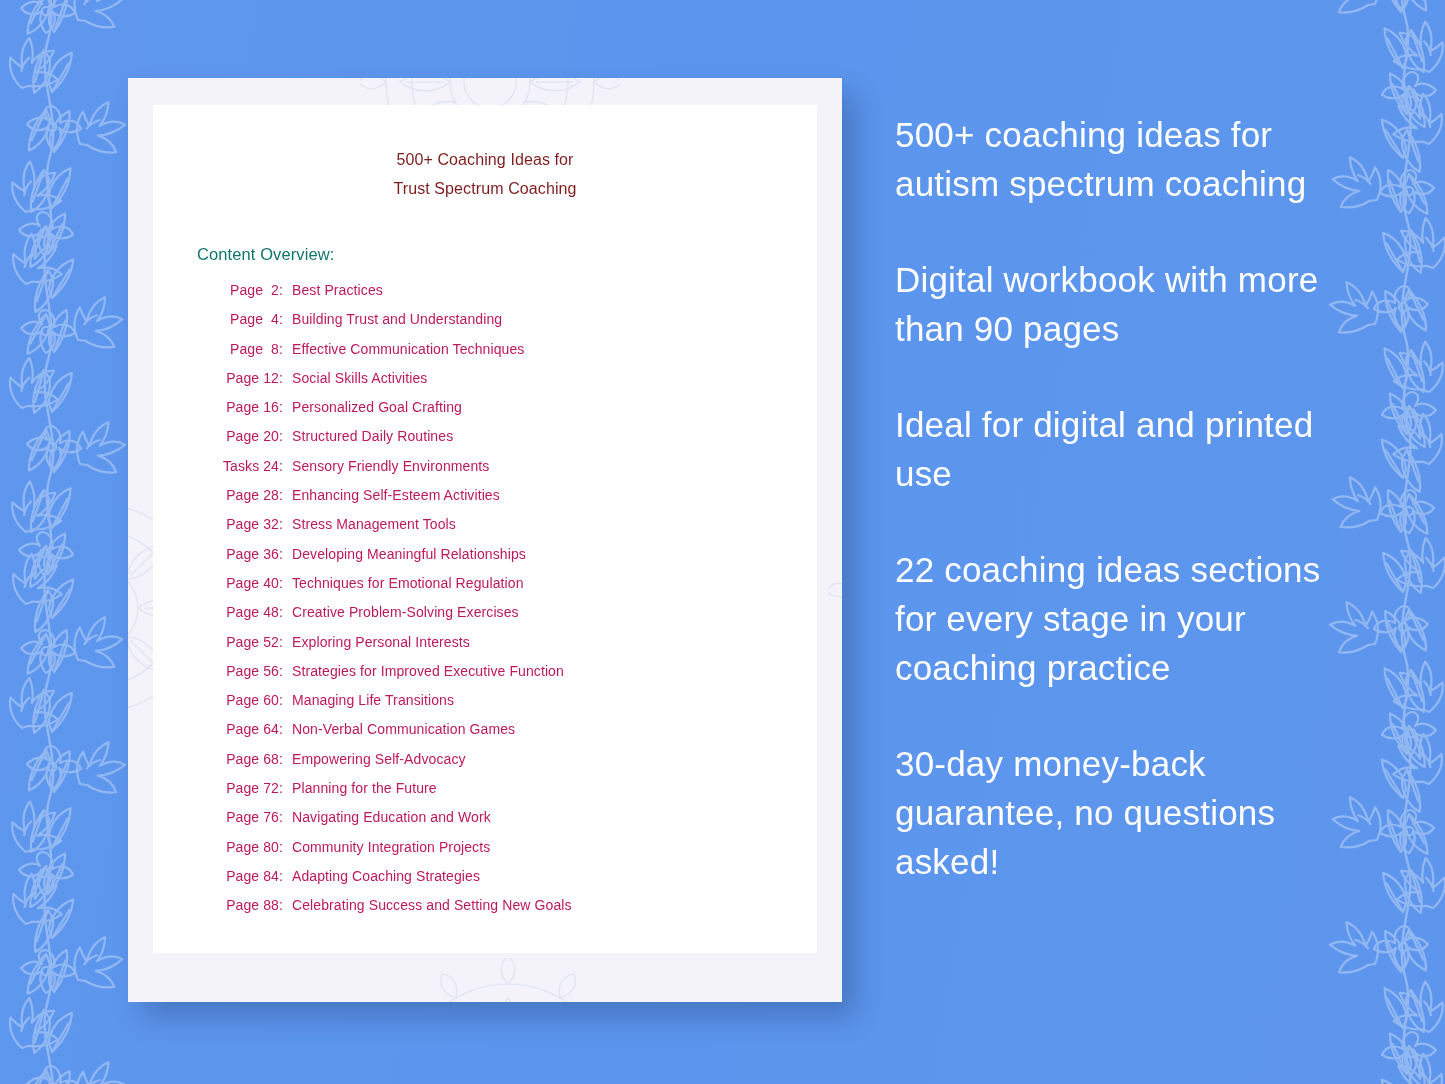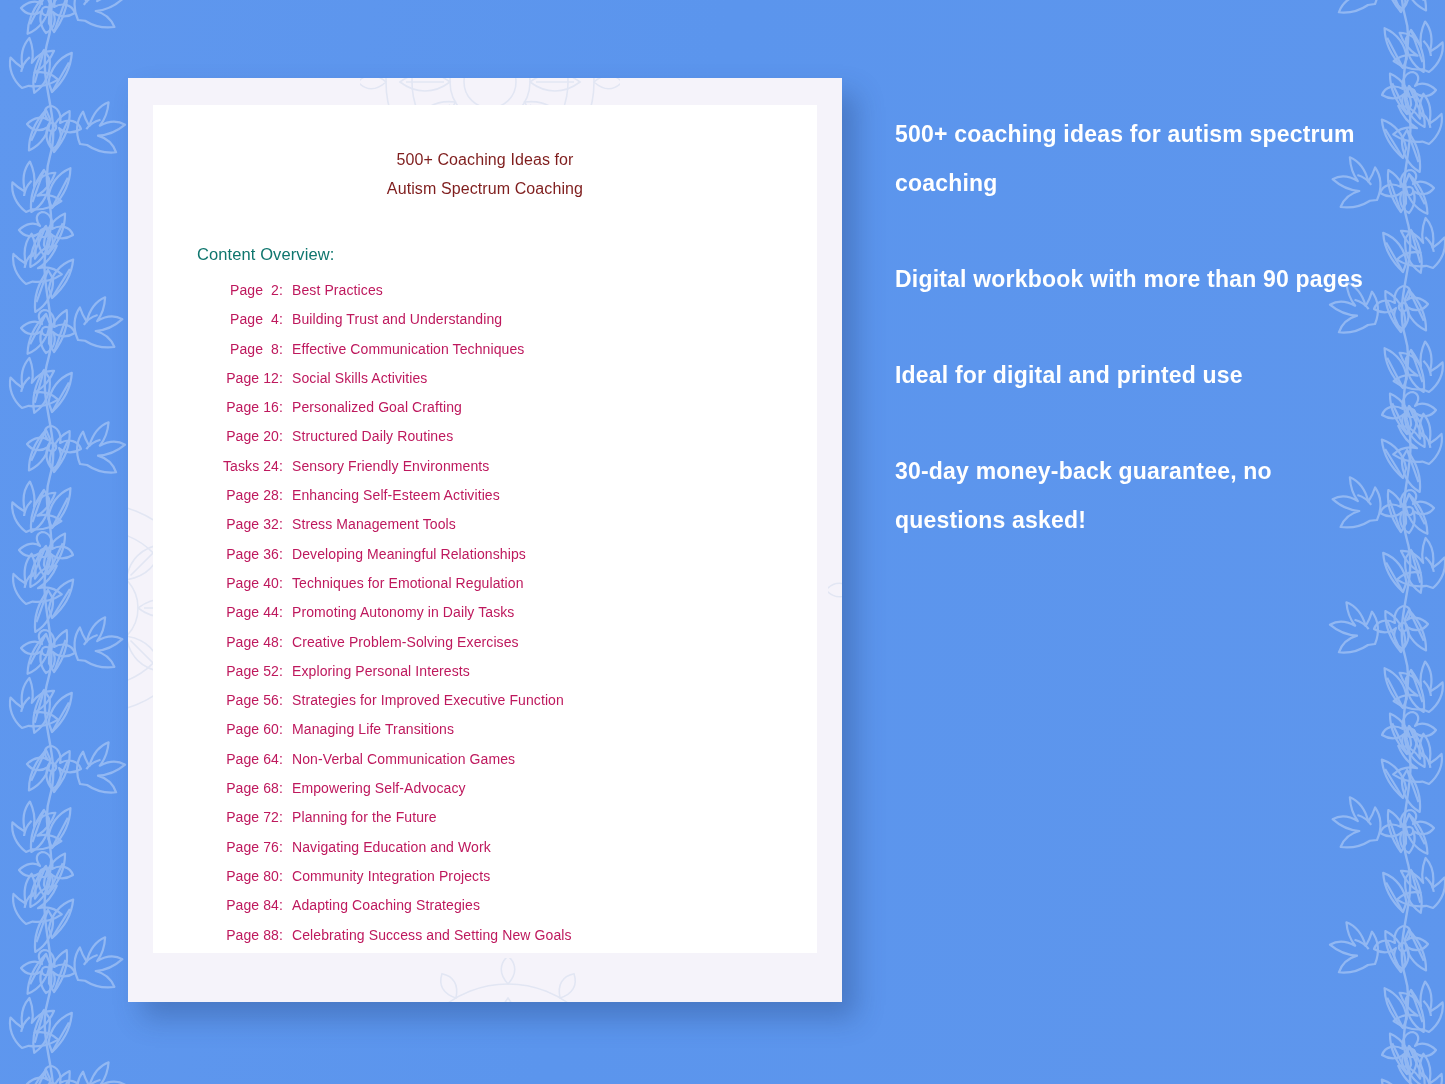--- a/index.html
+++ b/index.html
@@ -115,23 +115,23 @@
 
   
   #marketing-column {
     position: absolute;
     left: 895px;
     top: 110px;
     width: 470px;
   }
   .marketing-block {
     margin: 0 0 47px 0;
-    font-size: 23px;
+    font-size: 35px;
     line-height: 49px;
-    font-weight: 700;
+    font-weight: 400;
     color: #ffffff;
     letter-spacing: .2px;
   }
   .marketing-block:last-child { margin-bottom: 16px; }
 </style>
 </head>
 <body>
 
 <div id="stage">
 
@@ -290,21 +290,21 @@
           <use href="#mPetalT" transform="rotate(300)"></use>
           <use href="#mPetalT" transform="rotate(330)"></use>
         </g>
       </svg>
     </div>
 
     <div id="page-sheet">
 
       <h1 id="doc-title">
         <span class="title-line">500+ Coaching Ideas for</span>
-        <span class="title-line">Autism Spectrum Coaching</span>
+        <span class="title-line">Trust Spectrum Coaching</span>
       </h1>
 
       <p id="content-overview-label">Content Overview:</p>
 
       <ul id="toc-list">
           <li class="toc-row">
             <span class="toc-page">Page  2:</span>
             <span class="toc-title">Best Practices</span>
           </li>
           <li class="toc-row">
@@ -339,24 +339,20 @@
             <span class="toc-page">Page 32:</span>
             <span class="toc-title">Stress Management Tools</span>
           </li>
           <li class="toc-row">
             <span class="toc-page">Page 36:</span>
             <span class="toc-title">Developing Meaningful Relationships</span>
           </li>
           <li class="toc-row">
             <span class="toc-page">Page 40:</span>
             <span class="toc-title">Techniques for Emotional Regulation</span>
-          </li>
-          <li class="toc-row">
-            <span class="toc-page">Page 44:</span>
-            <span class="toc-title">Promoting Autonomy in Daily Tasks</span>
           </li>
           <li class="toc-row">
             <span class="toc-page">Page 48:</span>
             <span class="toc-title">Creative Problem-Solving Exercises</span>
           </li>
           <li class="toc-row">
             <span class="toc-page">Page 52:</span>
             <span class="toc-title">Exploring Personal Interests</span>
           </li>
           <li class="toc-row">
@@ -397,16 +393,17 @@
           </li>
         </ul>
 
     </div>
   </div>
 
   <div id="marketing-column">
       <p class="marketing-block">500+ coaching ideas for autism spectrum coaching</p>
       <p class="marketing-block">Digital workbook with more than 90 pages</p>
       <p class="marketing-block">Ideal for digital and printed use</p>
+      <p class="marketing-block">22 coaching ideas sections for every stage in your coaching practice</p>
       <p class="marketing-block">30-day money-back guarantee, no questions asked!</p>
     </div>
 
 </div>
 
 </body></html>

